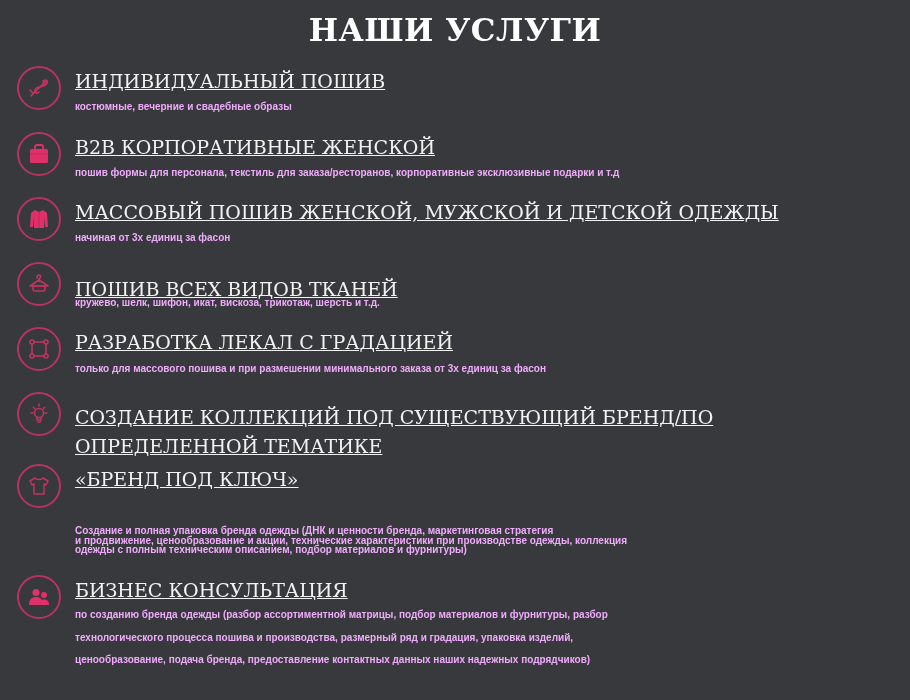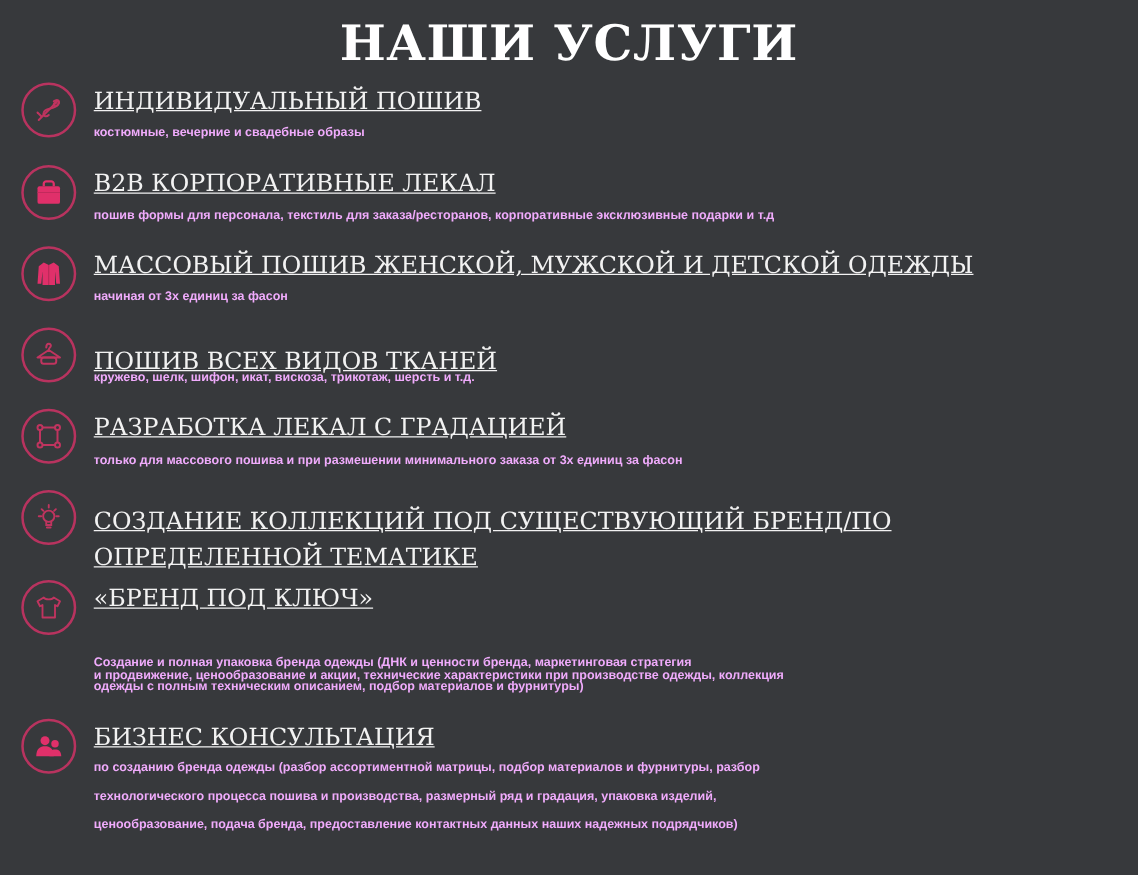--- a/index.html
+++ b/index.html
@@ -15,21 +15,21 @@
     color: #f4f4f4;
   }
   .title {
     position: absolute;
     left: 0;
     top: 12px;
     width: 910px;
     text-align: center;
     font-family: "DejaVu Serif", serif;
     font-weight: bold;
-    font-size: 39px;
+    font-size: 31px;
     letter-spacing: 0.5px;
     color: #ffffff;
     margin: 0;
   }
   .item {
     position: absolute;
     left: 0;
     width: 910px;
   }
   .icon-ring {
@@ -94,21 +94,21 @@
 </div>
 
 <div class="item" style="top:0;">
   <div class="icon-ring" style="top:132px;">
     <svg viewBox="0 0 26 26">
       <path d="M9 8 V6 C9 5 10 4 11 4 H15 C16 4 17 5 17 6 V8" fill="none" stroke="#e0306a" stroke-width="1.8"></path>
       <rect x="4" y="8" width="18" height="14" rx="1.5" fill="#e0306a"></rect>
       <line x1="4" y1="13" x2="22" y2="13" stroke="#c22a5c" stroke-width="0.8"></line>
     </svg>
   </div>
-  <div class="heading" style="top:134px;">B2B КОРПОРАТИВНЫЕ ЛЕКАЛ</div>
+  <div class="heading" style="top:134px;">B2B КОРПОРАТИВНЫЕ ЖЕНСКОЙ</div>
   <div class="desc" style="top:162px;">пошив формы для персонала, текстиль для заказа/ресторанов, корпоративные эксклюзивные подарки и т.д</div>
 </div>
 
 <div class="item" style="top:0;">
   <div class="icon-ring" style="top:197px;">
     <svg viewBox="0 0 26 26">
       <path d="M9 4 L13 6 L17 4 L21 7 L22 21 H19 L18 11 V22 H8 V11 L7 21 H4 L5 7 Z" fill="#e0306a"></path>
       <line x1="13" y1="6" x2="13" y2="22" stroke="#b02855" stroke-width="0.8"></line>
     </svg>
   </div>

